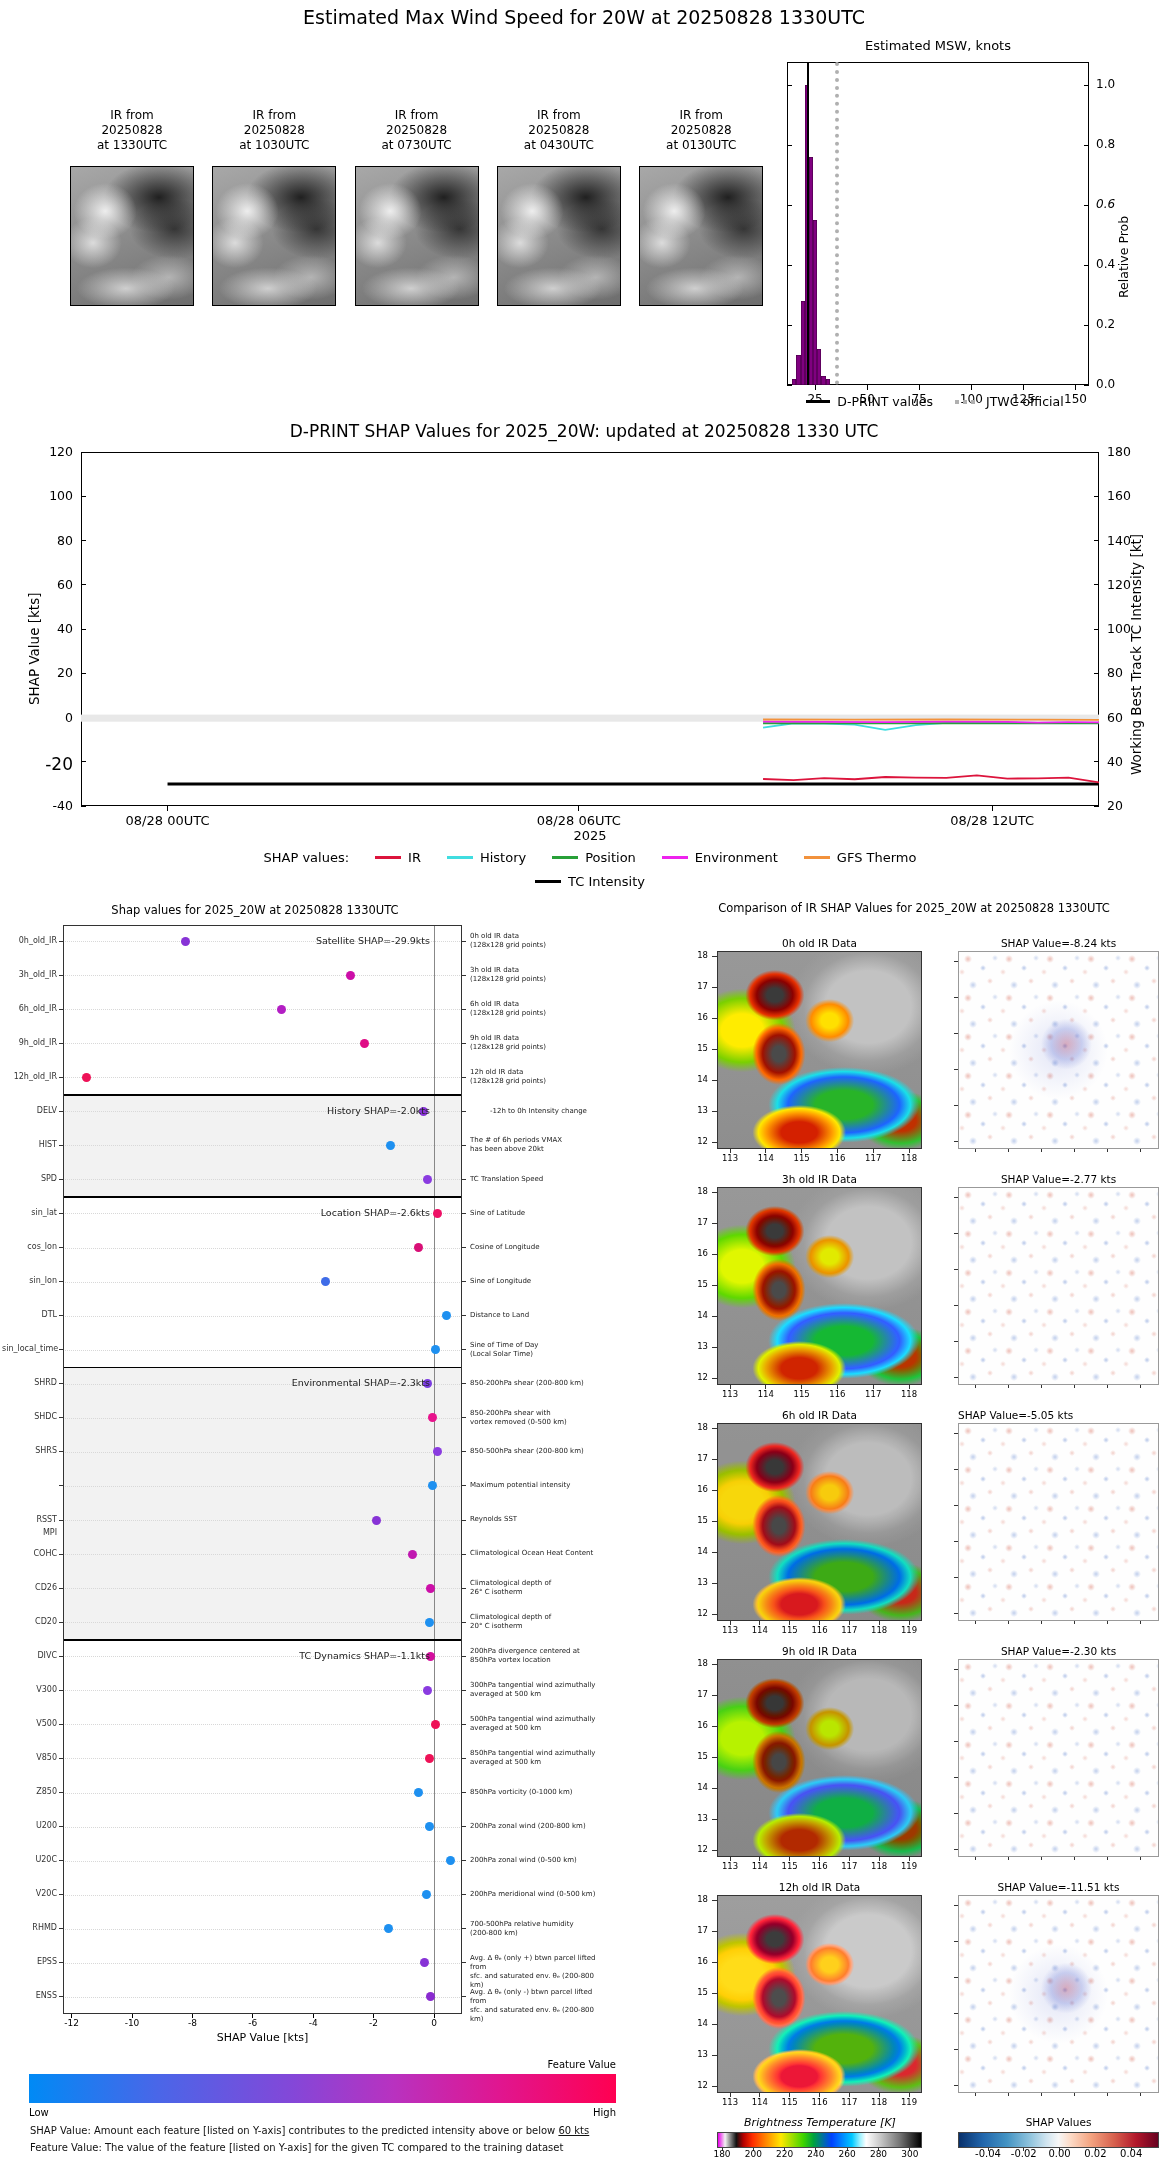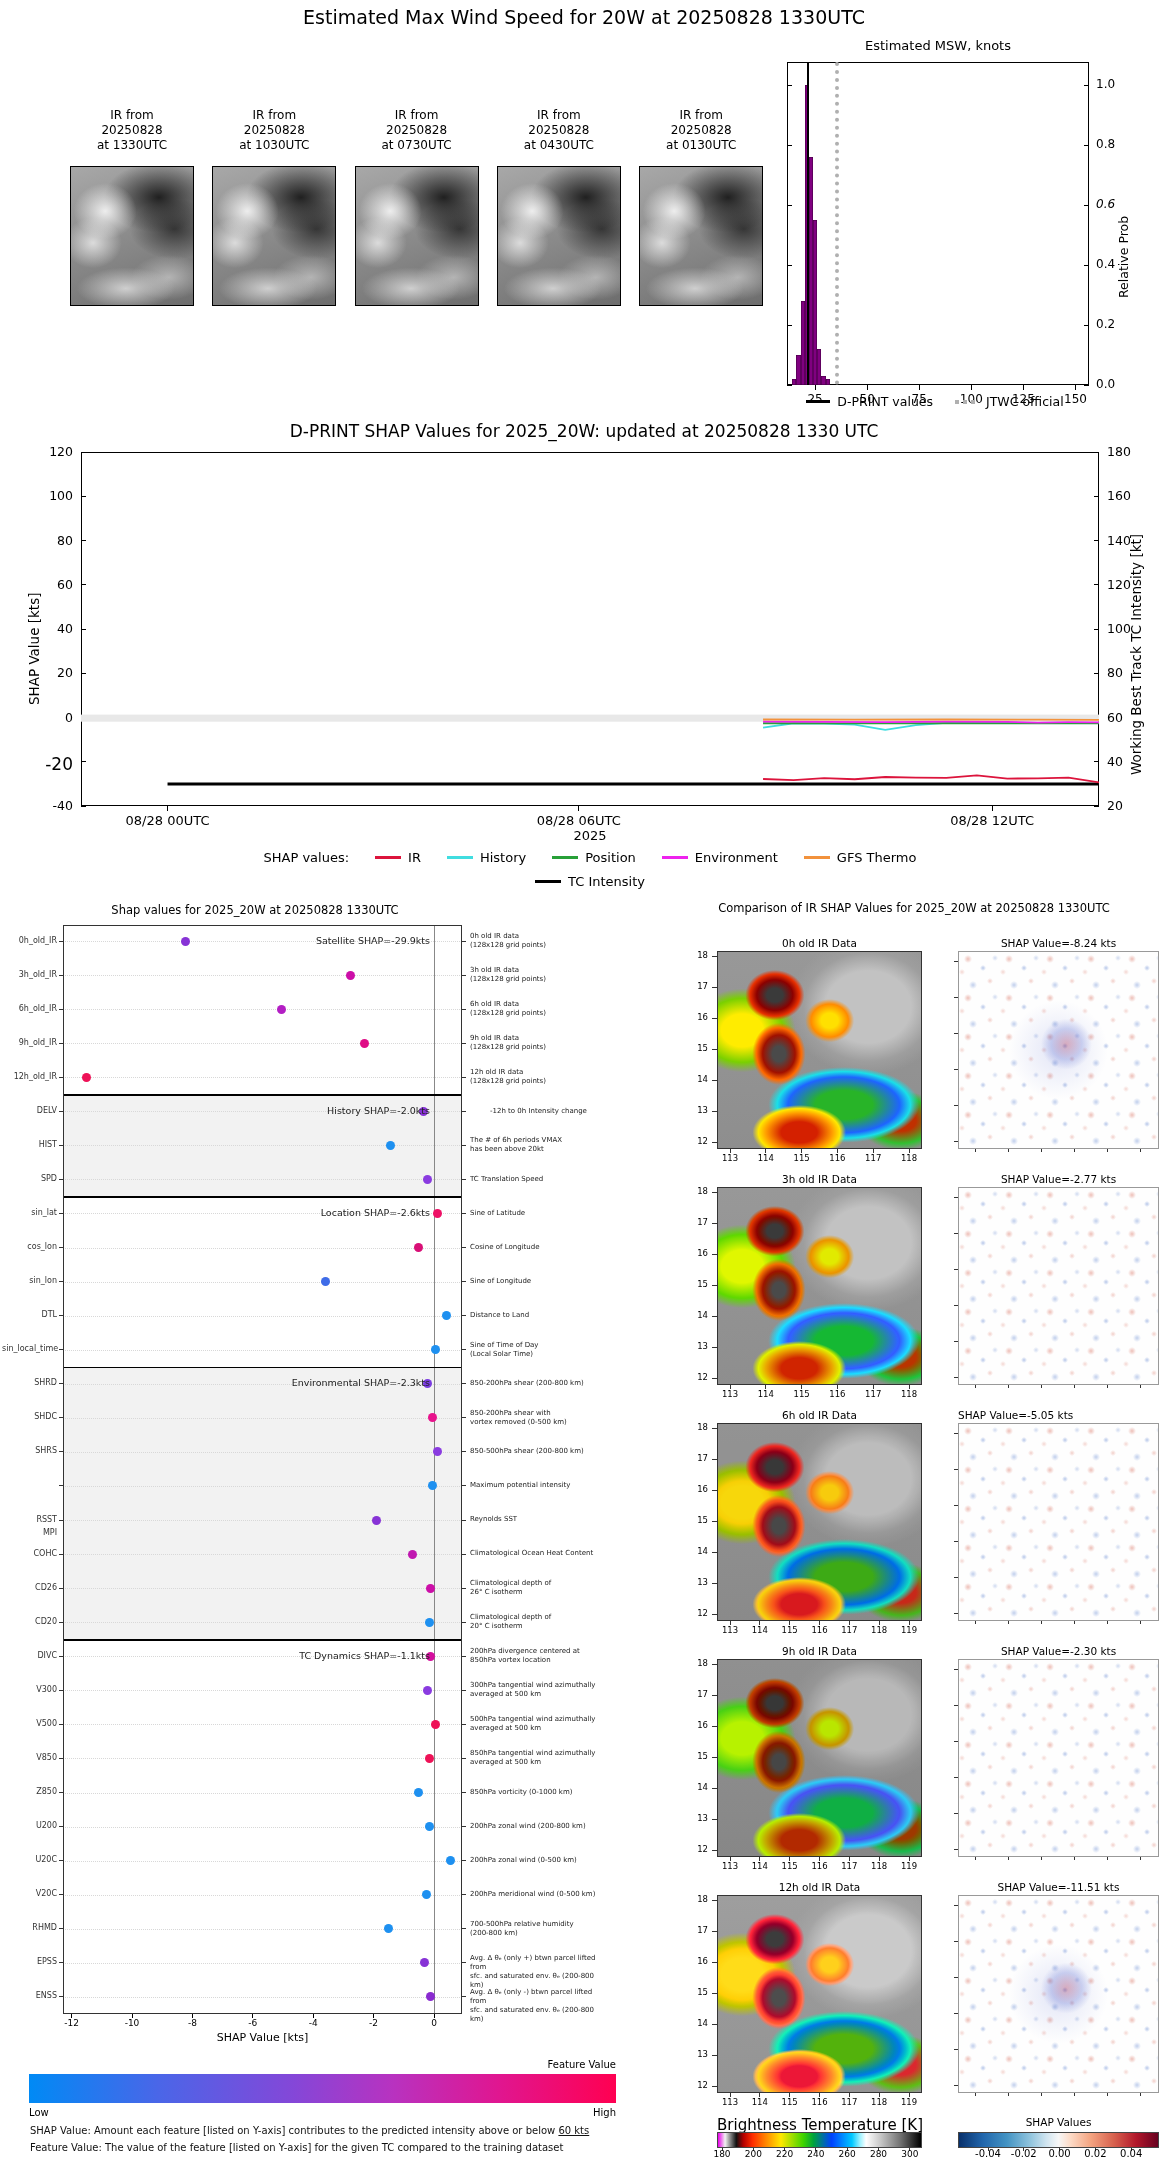--- a/index.html
+++ b/index.html
@@ -18,21 +18,21 @@
   #ts-xlabel-year{left:81px;width:1018px;top:828px;text-align:center;font-size:13px;}
   #sp-title{left:40px;width:430px;top:903px;text-align:center;font-size:11.5px;}
   #sp-xlabel{left:63px;width:399px;top:2031px;text-align:center;font-size:11px;}
   #fv-label{left:416px;width:200px;top:2059px;text-align:right;font-size:10px;}
   #fv-bar{left:29px;top:2074px;width:587px;height:29px;background:linear-gradient(90deg,#008af5 0%,#4a66e8 22%,#8447d8 45%,#b832c0 62%,#e01690 80%,#ff0051 100%);}
   #fv-low{left:29px;top:2107px;font-size:10px;}
   #fv-high{left:556px;width:60px;top:2107px;text-align:right;font-size:10px;}
   #fn1{left:30px;top:2125px;font-size:10px;color:#111;}
   #fn2{left:30px;top:2142px;font-size:10px;color:#111;}
   #irc-title{left:660px;width:508px;top:901px;text-align:center;font-size:11.5px;}
-  #bt-label{left:700px;width:240px;top:2116px;text-align:center;font-size:15px;}
+  #bt-label{left:700px;width:240px;top:2116px;text-align:center;font-size:11px;font-style:italic;}
   #bt-bar{left:717px;top:2132px;width:205px;height:16px;border:1px solid #444;box-sizing:border-box;background:linear-gradient(90deg,#e800e8 0%,#f2f2f2 3.5%,#8a8a8a 6%,#111 9%,#b40000 12.5%,#ff2d00 17%,#ff8c00 24%,#ffe800 31%,#3fd400 42%,#00a33c 47%,#0041ff 56%,#00c8ff 66%,#9ef2ff 70%,#ffffff 73%,#c8c8c8 80%,#707070 90%,#000 100%);}
   #sv-label{left:958px;width:201px;top:2116px;text-align:center;font-size:10.5px;}
   #sv-bar{left:958px;top:2132px;width:201px;height:16px;border:1px solid #444;box-sizing:border-box;background:linear-gradient(90deg,#08306b 0%,#2166ac 12%,#4393c3 24%,#92c5de 36%,#d1e5f0 44%,#f7f7f7 50%,#fddbc7 56%,#f4a582 66%,#d6604d 78%,#b2182b 89%,#67001f 100%);}
   .irthumb{background-color:#909090;background-image:
     radial-gradient(ellipse 45px 40px at 28% 32%, rgba(242,242,242,.95), rgba(242,242,242,0) 70%),
     radial-gradient(ellipse 40px 35px at 18% 55%, rgba(228,228,228,.9), rgba(228,228,228,0) 72%),
     radial-gradient(ellipse 70px 45px at 72% 22%, rgba(22,22,22,.92), rgba(22,22,22,0) 78%),
     radial-gradient(ellipse 60px 40px at 85% 45%, rgba(40,40,40,.85), rgba(40,40,40,0) 75%),
     radial-gradient(ellipse 70px 30px at 45% 88%, rgba(216,216,216,.9), rgba(216,216,216,0) 70%),
     radial-gradient(ellipse 50px 30px at 80% 80%, rgba(200,200,200,.75), rgba(200,200,200,0) 75%),

